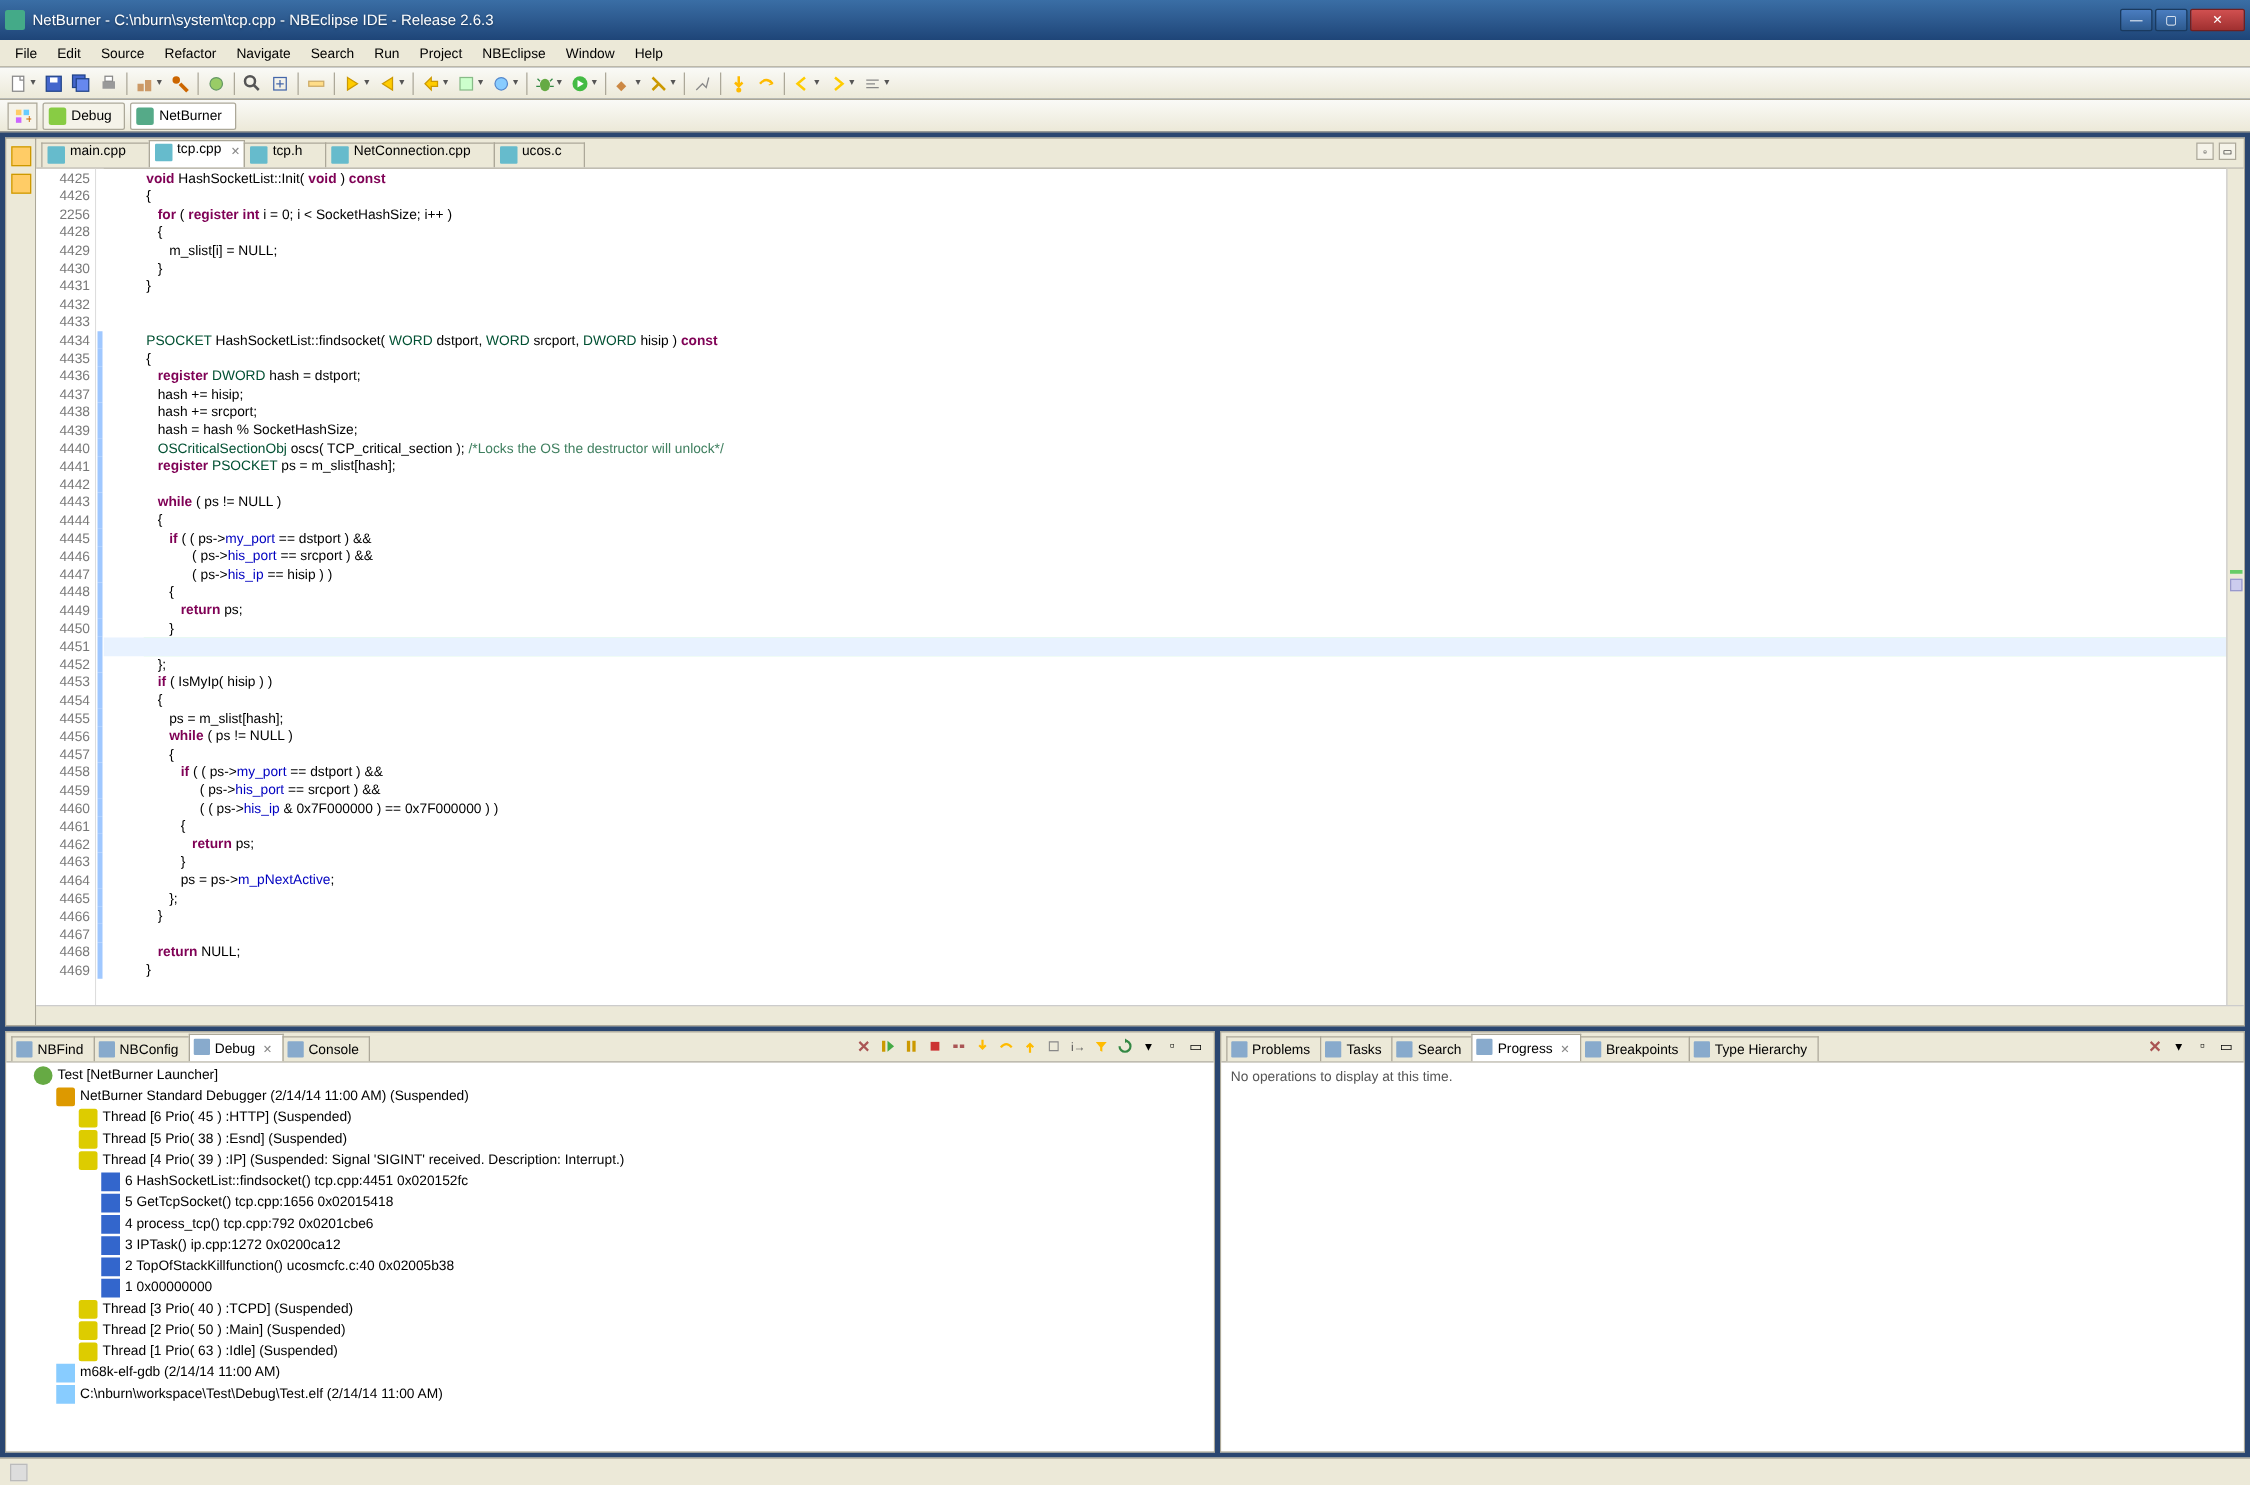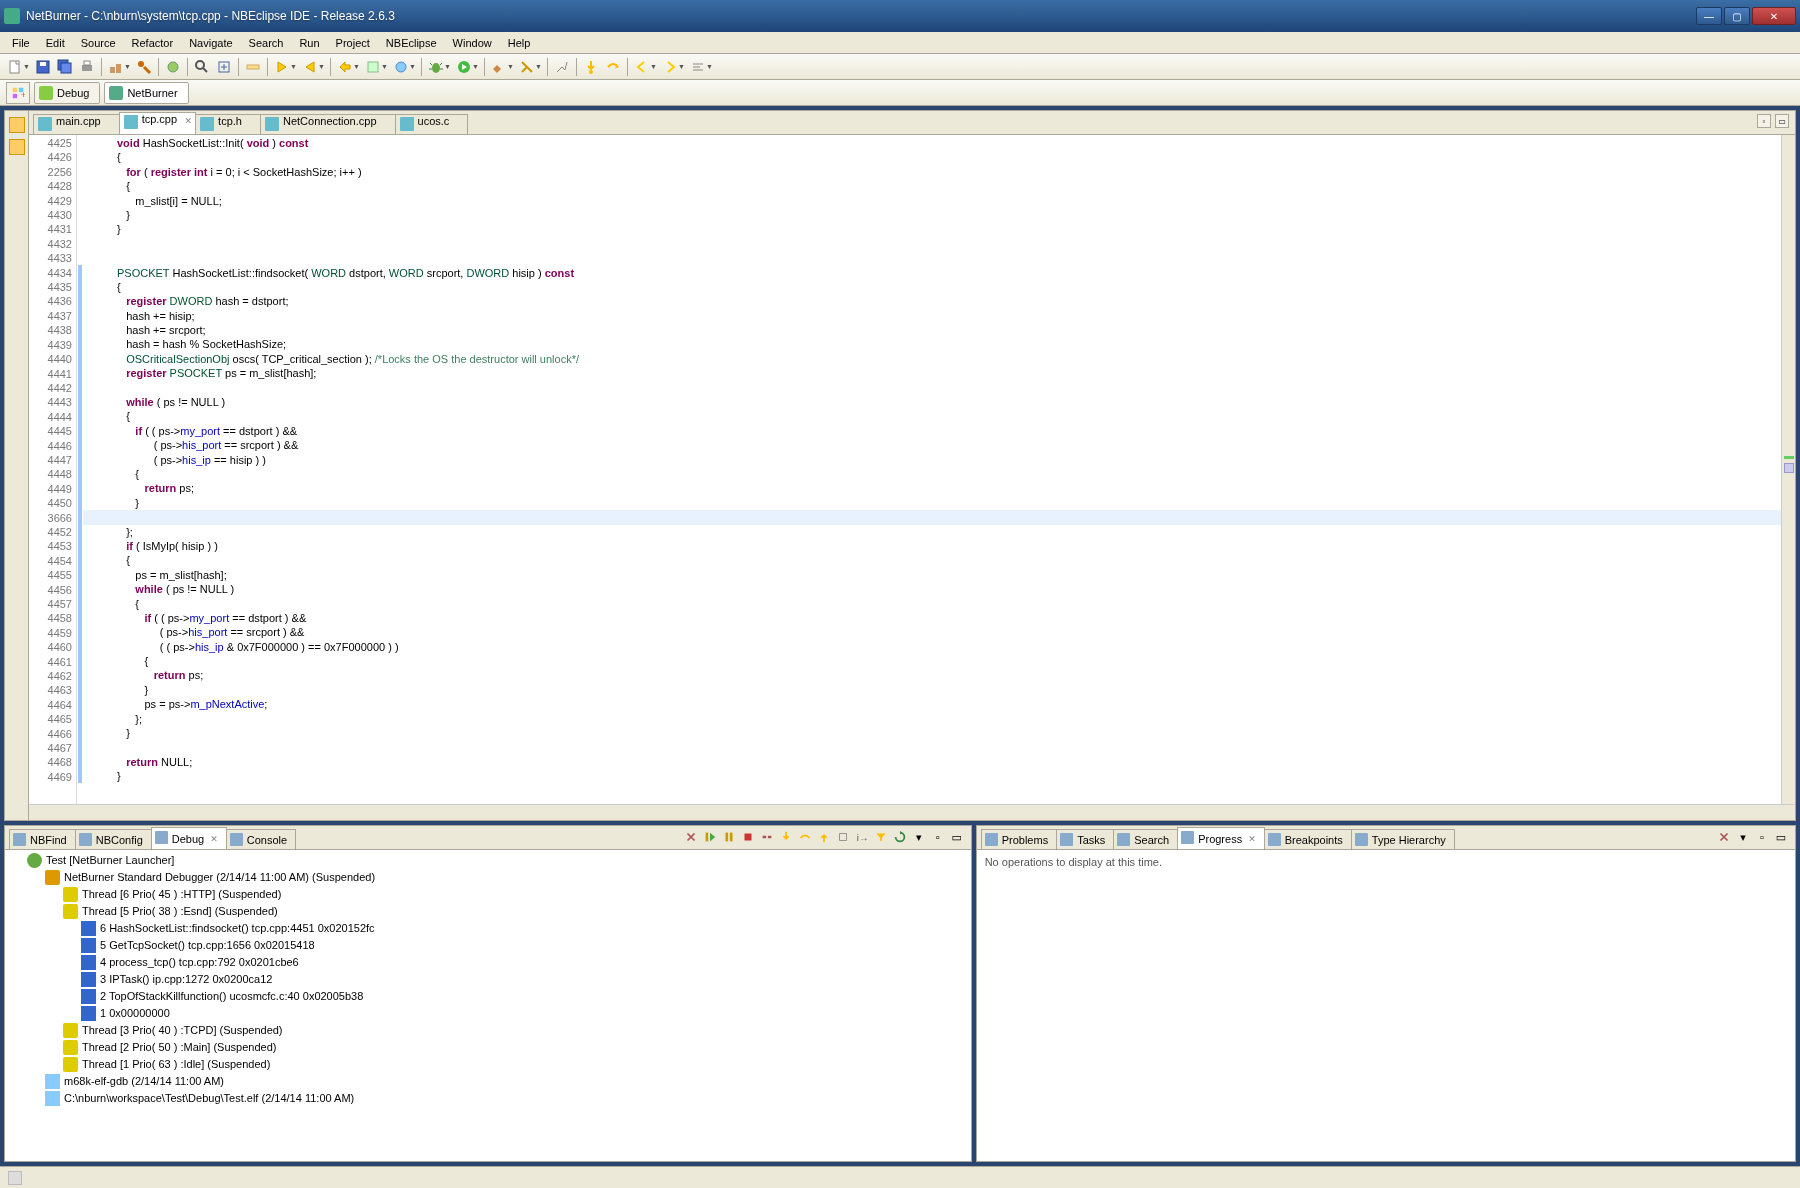--- a/index.html
+++ b/index.html
@@ -357,21 +357,21 @@
             <div>4441</div>
             <div>4442</div>
             <div>4443</div>
             <div>4444</div>
             <div>4445</div>
             <div>4446</div>
             <div>4447</div>
             <div>4448</div>
             <div>4449</div>
             <div>4450</div>
-            <div>3666</div>
+            <div>4451</div>
             <div>4452</div>
             <div>4453</div>
             <div>4454</div>
             <div>4455</div>
             <div>4456</div>
             <div>4457</div>
             <div>4458</div>
             <div>4459</div>
             <div>4460</div>
             <div>4461</div>
@@ -601,20 +601,24 @@
               <span>NetBurner Standard Debugger (2/14/14 11:00 AM) (Suspended)</span>
             </div>
             <div class="row ind3">
               <span class="dico thr"></span>
               <span>Thread [6 Prio( 45 ) :HTTP] (Suspended)</span>
             </div>
             <div class="row ind3">
               <span class="dico thr"></span>
               <span>Thread [5 Prio( 38 ) :Esnd] (Suspended)</span>
             </div>
+            <div class="row ind3">
+              <span class="dico thr"></span>
+              <span>Thread [4 Prio( 39 ) :IP] (Suspended: Signal 'SIGINT' received. Description: Interrupt.)</span>
+            </div>
             <div class="row ind4">
               <span class="dico stk"></span>
               <span>6 HashSocketList::findsocket() tcp.cpp:4451 0x020152fc</span>
             </div>
             <div class="row ind4">
               <span class="dico stk"></span>
               <span>5 GetTcpSocket() tcp.cpp:1656 0x02015418</span>
             </div>
             <div class="row ind4">
               <span class="dico stk"></span>

